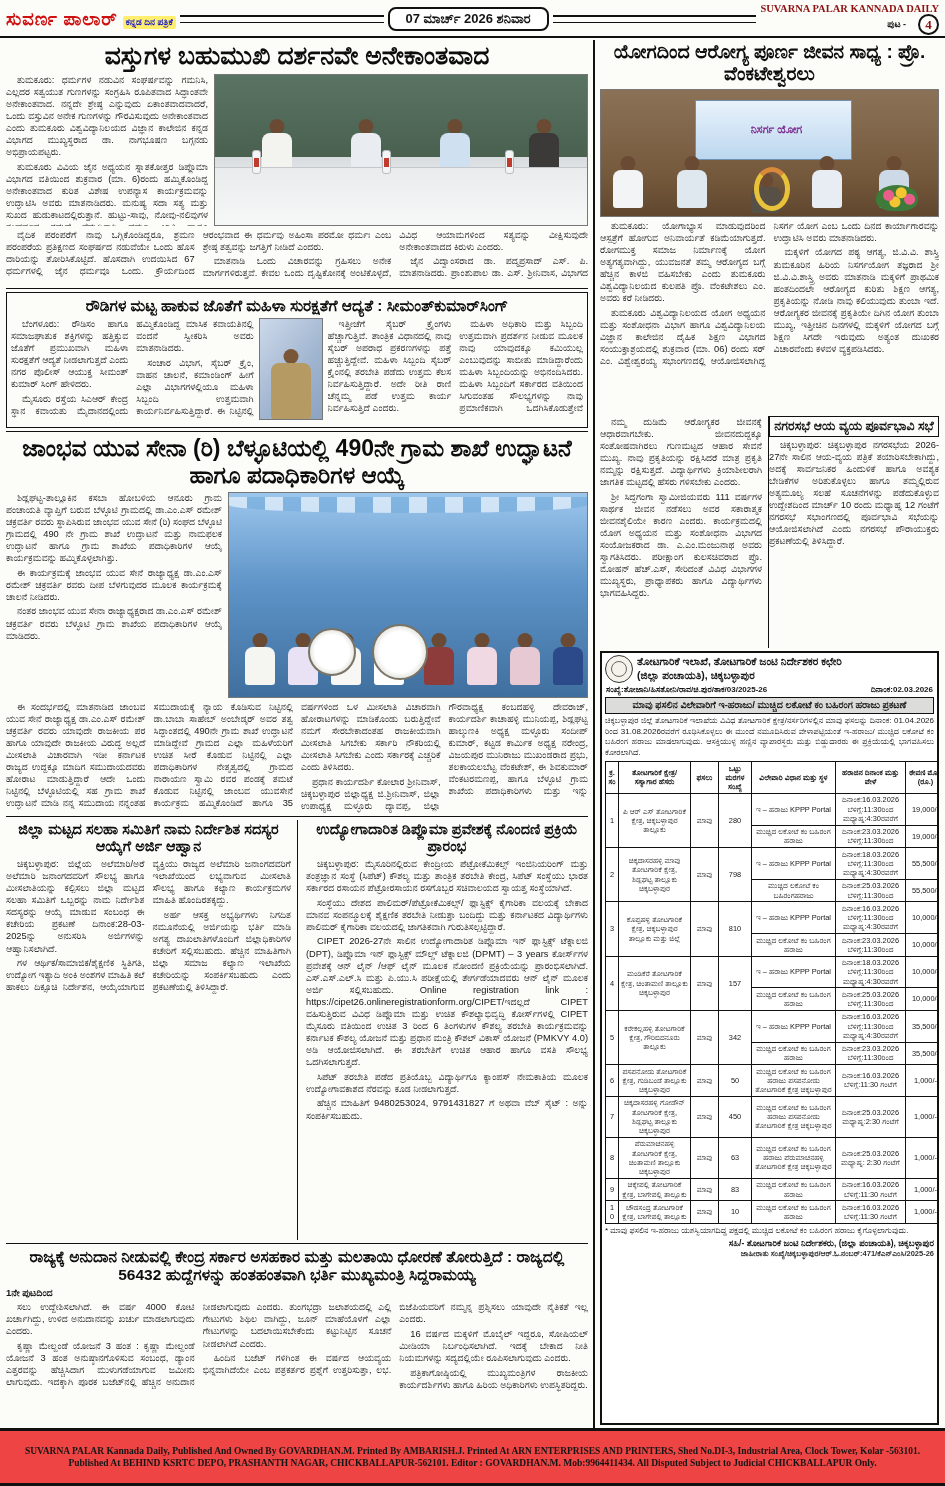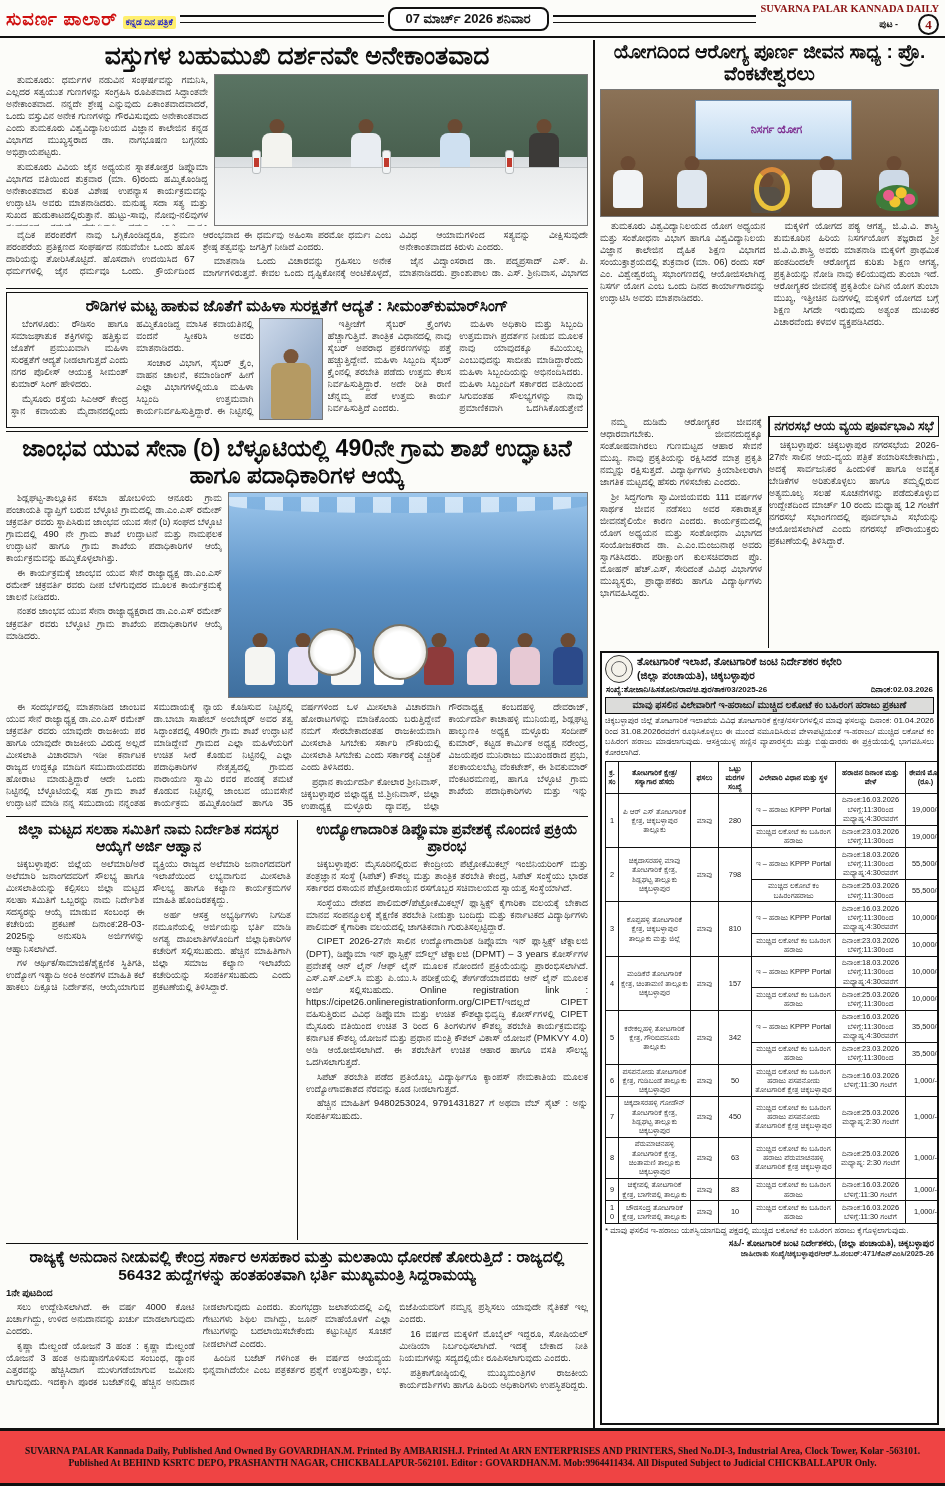--- a/index.html
+++ b/index.html
@@ -10,21 +10,21 @@
             padding:2px 6px 0 6px;box-sizing:border-box;border-bottom:2px solid #111;}
   .mh-left{display:flex;align-items:baseline;gap:5px;white-space:nowrap;}
   .mh-title{font-size:18px;font-weight:bold;color:#cf1010;letter-spacing:1px;
             font-family:"Liberation Serif","DejaVu Serif",serif;}
   .mh-sub{font-size:9px;font-weight:bold;color:#1c1ccc;background:#ffef6d;padding:1px 3px;border-radius:2px;}
   .mh-rule{flex:1;height:5px;border-top:2px solid #111;border-bottom:1px solid #111;margin:0 4px;min-width:14px;}
   .mh-date{border:2px solid #111;border-radius:8px;padding:2px 16px;font-size:13px;font-weight:bold;
            white-space:nowrap;background:#fff;}
   .mh-right{display:flex;flex-direction:column;align-items:flex-end;line-height:1.1;white-space:nowrap;}
   .mh-eng{font-size:10.5px;font-weight:bold;color:#8c1212;font-family:"Liberation Serif","DejaVu Serif",serif;}
-  .mh-pagerow{display:flex;align-items:center;gap:20px;font-size:9px;font-weight:bold;}
+  .mh-pagerow{display:flex;align-items:center;gap:12px;font-size:9px;font-weight:bold;}
   .pgnum{display:inline-flex;align-items:center;justify-content:center;width:17px;height:17px;
          border:2px solid #111;border-radius:50%;color:#8c1212;font-size:13px;font-weight:bold;
          font-family:"Liberation Serif","DejaVu Serif",serif;}
   
   .main{position:absolute;top:40px;left:0;right:0;bottom:56px;}
   .col-l{position:absolute;left:6px;top:0;width:582px;}
   .divider-v{position:absolute;left:593px;top:0;bottom:0;width:1.5px;background:#111;}
   .col-r{position:absolute;left:600px;top:0;width:339px;}
   .hrule{border:none;border-top:1.5px solid #111;margin:3px 0;}
   
@@ -258,20 +258,21 @@
           </div>
           <div class="fig" style="left:3%;bottom:6%;--shirt:#f2f4f6"></div>
           <div class="fig" style="left:22%;bottom:6%;--shirt:#dfe7ef"></div>
           <div class="fig" style="left:62%;bottom:6%;--shirt:#e8edf3"></div>
           <div class="fig" style="left:82%;bottom:6%;--shirt:#cdd9e6"></div>
           <div class="fig" style="left:44%;bottom:2%;height:40px;--shirt:#575046"></div>
           <div class="garland" style="left:45.5%;bottom:4%"></div>
           <div class="flowers"></div>
         </div>
         <div class="yoga-text cols2 clip">
+            <p class="para">ತುಮಕೂರು: ಯೋಗಾಭ್ಯಾಸ ಮಾಡುವುದರಿಂದ ಆಸ್ಪತ್ರೆಗೆ ಹೋಗುವ ಅನಿವಾರ್ಯತೆ ಕಡಿಮೆಯಾಗುತ್ತದೆ. ರೋಗಮುಕ್ತ ಸಮಾಜ ನಿರ್ಮಾಣಕ್ಕೆ ಯೋಗ ಅತ್ಯಗತ್ಯವಾಗಿದ್ದು, ಯುವಜನತೆ ತಮ್ಮ ಆರೋಗ್ಯದ ಬಗ್ಗೆ ಹೆಚ್ಚಿನ ಕಾಳಜಿ ವಹಿಸಬೇಕು ಎಂದು ತುಮಕೂರು ವಿಶ್ವವಿದ್ಯಾನಿಲಯದ ಕುಲಪತಿ ಪ್ರೊ. ವೆಂಕಟೇಶಲು ಎಂ. ಅವರು ಕರೆ ನೀಡಿದರು.</p>
             <p class="para">ತುಮಕೂರು ವಿಶ್ವವಿದ್ಯಾನಿಲಯದ ಯೋಗ ಅಧ್ಯಯನ ಮತ್ತು ಸಂಶೋಧನಾ ವಿಭಾಗ ಹಾಗೂ ವಿಶ್ವವಿದ್ಯಾನಿಲಯ ವಿಜ್ಞಾನ ಕಾಲೇಜಿನ ದೈಹಿಕ ಶಿಕ್ಷಣ ವಿಭಾಗದ ಸಂಯುಕ್ತಾಶ್ರಯದಲ್ಲಿ ಶುಕ್ರವಾರ (ಮಾ. 06) ರಂದು ಸರ್ ಎಂ. ವಿಶ್ವೇಶ್ವರಯ್ಯ ಸಭಾಂಗಣದಲ್ಲಿ ಆಯೋಜಿಸಲಾಗಿದ್ದ ನಿಸರ್ಗ ಯೋಗ ಎಂಬ ಒಂದು ದಿನದ ಕಾರ್ಯಾಗಾರವನ್ನು ಉದ್ಘಾಟಿಸಿ ಅವರು ಮಾತನಾಡಿದರು.</p>
             <p class="para">ಮಕ್ಕಳಿಗೆ ಯೋಗದ ಪಠ್ಯ ಆಗತ್ಯ, ಜಿ.ವಿ.ವಿ. ಶಾಸ್ತ್ರಿ ತುಮಕೂರಿನ ಹಿರಿಯ ನಿಸರ್ಗಯೋಗ ತಜ್ಞರಾದ ಶ್ರೀ ಜಿ.ವಿ.ವಿ.ಶಾಸ್ತ್ರಿ ಅವರು ಮಾತನಾಡಿ ಮಕ್ಕಳಿಗೆ ಪ್ರಾಥಮಿಕ ಹಂತದಿಂದಲೇ ಆರೋಗ್ಯದ ಕುರಿತು ಶಿಕ್ಷಣ ಆಗತ್ಯ, ಪ್ರಕೃತಿಯನ್ನು ನೋಡಿ ನಾವು ಕಲಿಯುವುದು ತುಂಬಾ ಇದೆ. ಆರೋಗ್ಯಕರ ಜೀವನಕ್ಕೆ ಪ್ರಕೃತಿಯೇ ದಿಗಿನ ಯೋಗ ತುಂಬಾ ಮುಖ್ಯ, ಇತ್ತೀಚಿನ ದಿನಗಳಲ್ಲಿ ಮಕ್ಕಳಿಗೆ ಯೋಗದ ಬಗ್ಗೆ ಶಿಕ್ಷಣ ಸಿಗದೇ ಇರುವುದು ಅತ್ಯಂತ ದುಃಖಕರ ವಿಚಾರವೆಂದು ಕಳವಳ ವ್ಯಕ್ತಪಡಿಸಿದರು.</p>
           </div>
       </section>
 
       <div class="yr-row">
         <div class="yr-cont clip">
             <p class="para">ನಮ್ಮ ದುಡಿಮೆ ಆರೋಗ್ಯಕರ ಜೀವನಕ್ಕೆ ಆಧಾರವಾಗಬೇಕು. ಜೀವನದುದ್ದಕ್ಕೂ ಸಂತೋಷವಾಗಿರಲು ಗುಣಮಟ್ಟದ ಆಹಾರ ಸೇವನೆ ಮುಖ್ಯ. ನಾವು ಪ್ರಕೃತಿಯನ್ನು ರಕ್ಷಿಸಿದರೆ ಮಾತ್ರ ಪ್ರಕೃತಿ ನಮ್ಮನ್ನು ರಕ್ಷಿಸುತ್ತದೆ. ವಿದ್ಯಾರ್ಥಿಗಳು ಕ್ರಿಯಾಶೀಲರಾಗಿ ಜಾಗತಿಕ ಮಟ್ಟದಲ್ಲಿ ಹೆಸರು ಗಳಿಸಬೇಕು ಎಂದರು.</p>
             <p class="para">ಶ್ರೀ ಸಿದ್ಧಗಂಗಾ ಸ್ವಾಮೀಜಿಯವರು 111 ವರ್ಷಗಳ ಸಾರ್ಥಕ ಜೀವನ ನಡೆಸಲು ಅವರ ಸಕಾರಾತ್ಮಕ ಜೀವನಶೈಲಿಯೇ ಕಾರಣ ಎಂದರು. ಕಾರ್ಯಕ್ರಮದಲ್ಲಿ ಯೋಗ ಅಧ್ಯಯನ ಮತ್ತು ಸಂಶೋಧನಾ ವಿಭಾಗದ ಸಂಯೋಜಕರಾದ ಡಾ. ಎ.ಎಂ.ಮಂಜುನಾಥ ಅವರು ಸ್ವಾಗತಿಸಿದರು. ಪರೀಕ್ಷಾಂಗ ಕುಲಸಚಿವರಾದ ಪ್ರೊ. ಮೋಹನ್ ಹೆಚ್.ಎಸ್, ಸೇರಿದಂತೆ ವಿವಿಧ ವಿಭಾಗಗಳ ಮುಖ್ಯಸ್ಥರು, ಪ್ರಾಧ್ಯಾಪಕರು ಹಾಗೂ ವಿದ್ಯಾರ್ಥಿಗಳು ಭಾಗವಹಿಸಿದ್ದರು.</p>
           </div>

